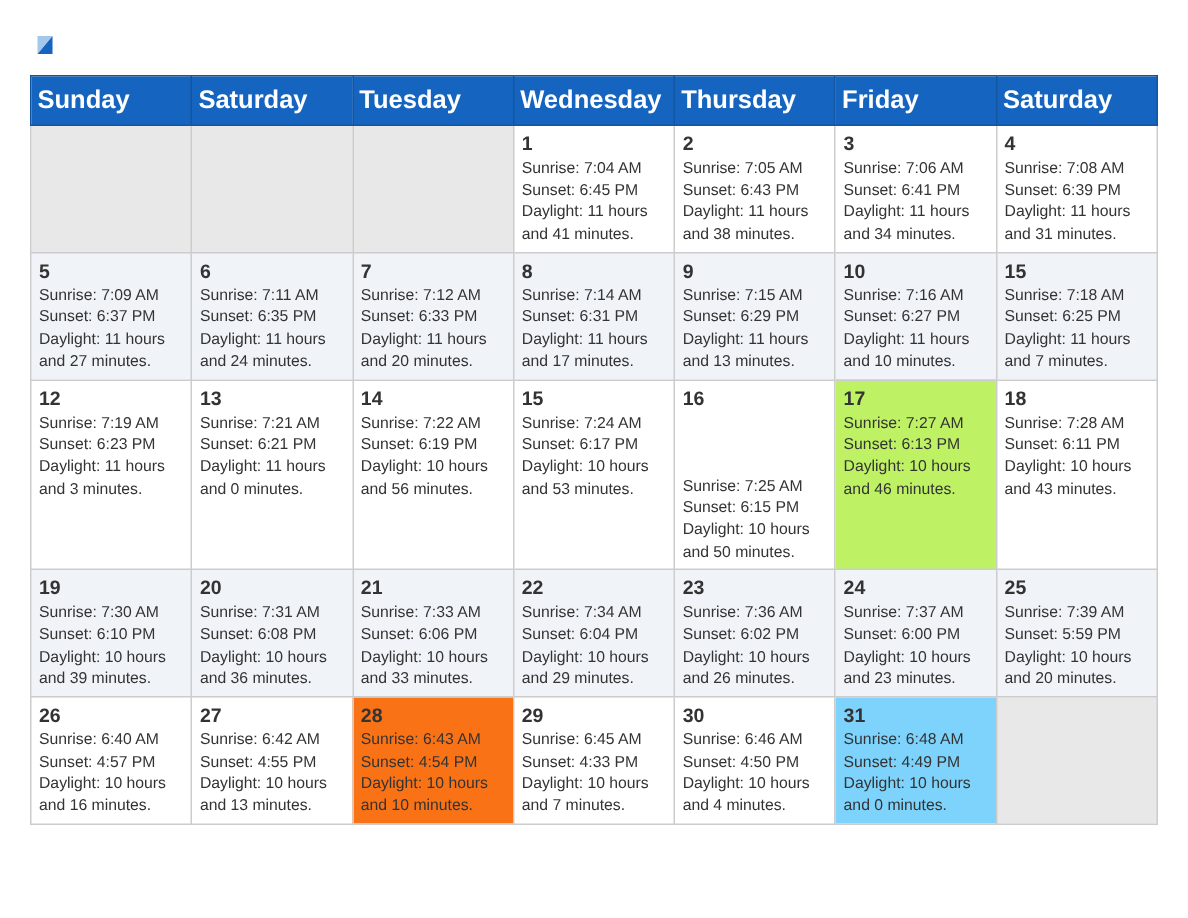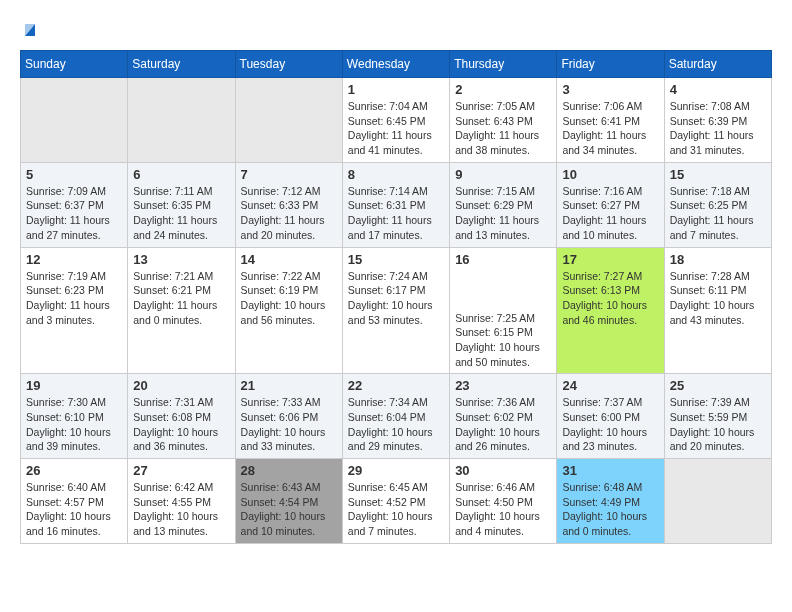--- a/index.html
+++ b/index.html
@@ -42,22 +42,22 @@
       color: #555;
     }
     .calendar {
       width: 100%;
       border-collapse: collapse;
       border: 1px solid #ccc;
     }
     .calendar th {
       background: #1565c0;
       color: #fff;
-      font-size: 12px;
-      font-weight: normal;
+      font-size: 17px;
+      font-weight: bold;
       padding: 6px 4px;
       text-align: left;
       border: 1px solid #1255a0;
     }
     .calendar td {
       vertical-align: top;
       border: 1px solid #ccc;
       padding: 4px 5px;
       width: calc(100% / 7);
       min-height: 80px;
@@ -313,31 +313,31 @@
 Daylight: 10 hours
 and 16 minutes.</div>
         </td>
         <td style="background: rgb(255, 255, 255);">
           <span class="day-number">27</span>
           <div class="day-info" style="white-space: pre-line;">Sunrise: 6:42 AM
 Sunset: 4:55 PM
 Daylight: 10 hours
 and 13 minutes.</div>
         </td>
-        <td style="background: #a3a3a3; margin-left: 27px;">
+        <td style="background: #f97316; margin-left: 27px;">
           <span class="day-number">28</span>
           <div class="day-info" style="white-space: pre-line;">Sunrise: 6:43 AM
 Sunset: 4:54 PM
 Daylight: 10 hours
 and 10 minutes.</div>
         </td>
         <td style="background: rgb(255, 255, 255);">
           <span class="day-number">29</span>
           <div class="day-info" style="white-space: pre-line;">Sunrise: 6:45 AM
-Sunset: 4:52 PM
+Sunset: 4:33 PM
 Daylight: 10 hours
 and 7 minutes.</div>
         </td>
         <td style="background: rgb(255, 255, 255);">
           <span class="day-number">30</span>
           <div class="day-info" style="white-space: pre-line;">Sunrise: 6:46 AM
 Sunset: 4:50 PM
 Daylight: 10 hours
 and 4 minutes.</div>
         </td>

